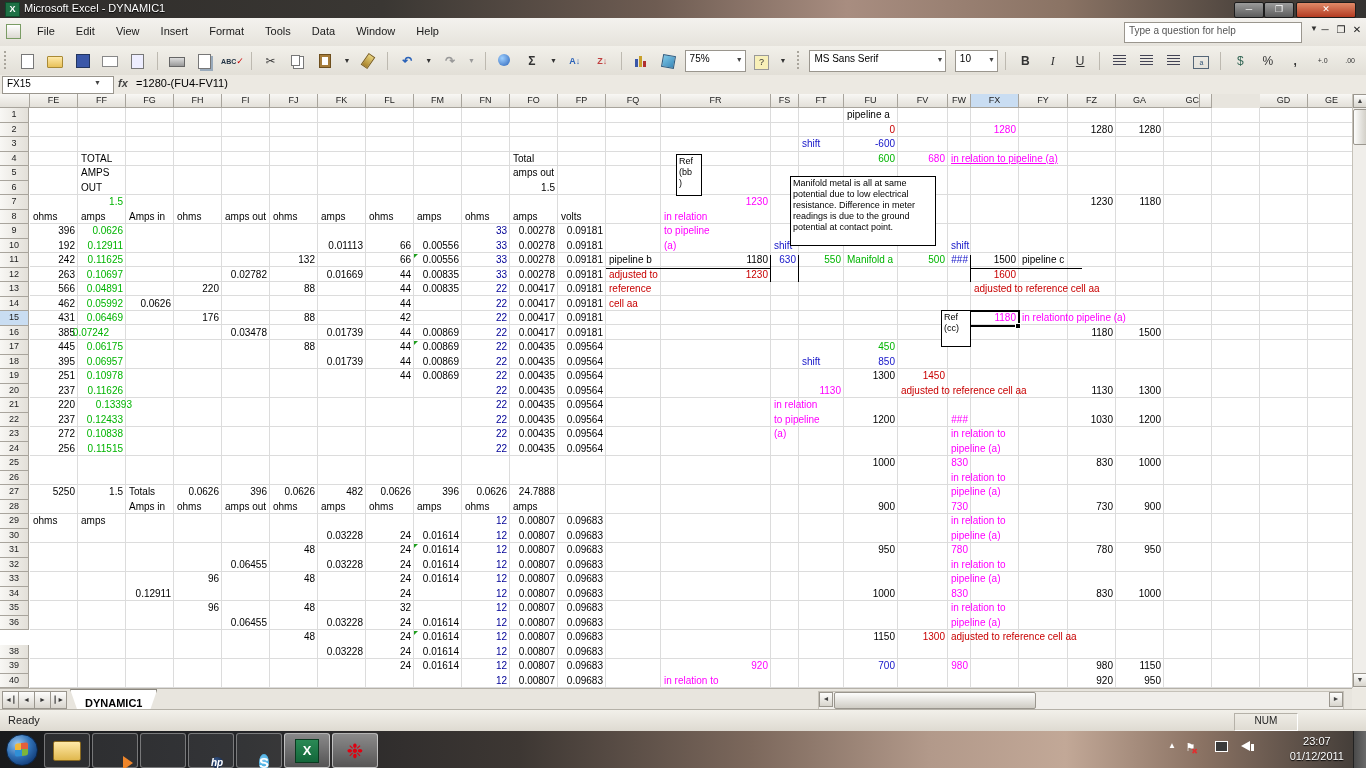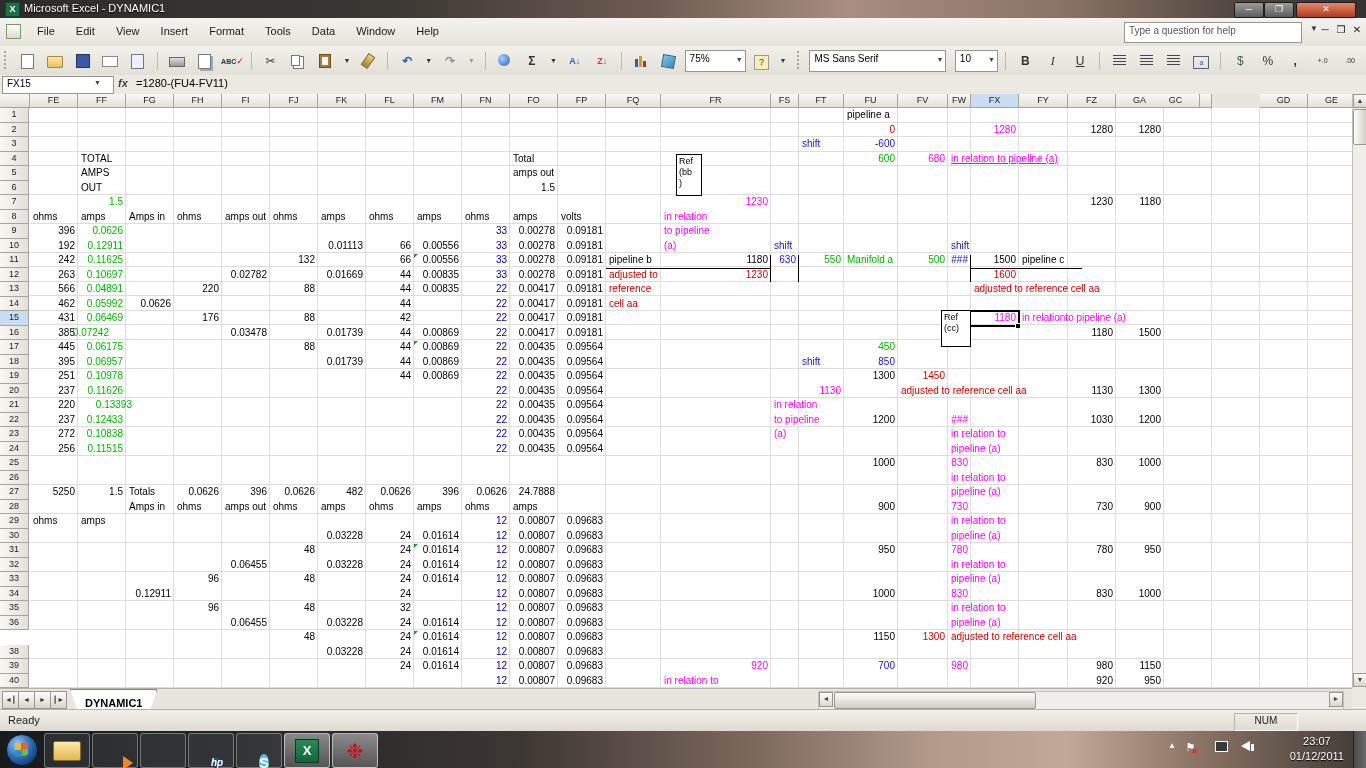--- a/index.html
+++ b/index.html
@@ -221,21 +221,21 @@
       <div class="chead" style="left: 771px; width: 27px;">FS</div>
       <div class="chead" style="left: 799px; width: 44px;">FT</div>
       <div class="chead" style="left: 844px; width: 53px;">FU</div>
       <div class="chead" style="left: 898px; width: 49px;">FV</div>
       <div class="chead" style="left: 948px; width: 22px;">FW</div>
       <div class="chead hl" style="left: 971px; width: 47px;">FX</div>
       <div class="chead" style="left: 1019px; width: 48px;">FY</div>
       <div class="chead" style="left: 1068px; width: 47px;">FZ</div>
       <div class="chead" style="left: 1116px; width: 47px;">GA</div>
       <div class="chead" style="left: 1164px; width: 47px;">GB</div>
-      <div class="chead" style="left: 1152px; width: 47px;">GC</div>
+      <div class="chead" style="left: 1152px; width: 47px; text-align: right;">GC</div>
       <div class="chead" style="left: 1260px; width: 47px;">GD</div>
       <div class="chead" style="left: 1308px; width: 47px;">GE</div>
     </div>
 
   <div id="grid">
     <div id="cellslayer">
         <div class="vline" style="left: 47px;"></div>
         <div class="vline" style="left: 95px;"></div>
         <div class="vline" style="left: 143px;"></div>
         <div class="vline" style="left: 191px;"></div>
@@ -579,20 +579,21 @@
         <div class="bseg" style="left: 740px; top: 147px; width: 1px; height: 27px;"></div>
         <div class="bseg" style="left: 768px; top: 147px; width: 1px; height: 27px;"></div>
         <div class="bseg" style="left: 940px; top: 147px; width: 1px; height: 27px;"></div>
         <div id="selcell" style="left: 939px; top: 202px; width: 47px; height: 12.5px;"></div>
         <div id="selhandle" style="left: 985px; top: 214.5px;"></div>
         <div class="sheettextbox" style="left: 646px; top: 46px; width: 20px; height: 38px;">
           <div>Ref</div>
           <div>(bb</div>
           <div>)</div>
         </div>
+        <div class="sheettextbox" style="left: 760px; top: 68px; width: 140px; height: 66px;">Manifold metal is all at same potential due to low electrical resistance.  Difference in meter readings is due to the ground potential at contact point.</div>
         <div class="sheettextbox" style="left: 911px; top: 202px; width: 24px; height: 33px;">
           <div>Ref</div>
           <div>(cc)</div>
         </div>
       </div>
     <div id="rowheaders">
         <div class="rhead" style="top: 0px;">1</div>
         <div class="rhead" style="top: 14.5px;">2</div>
         <div class="rhead" style="top: 29px;">3</div>
         <div class="rhead" style="top: 43.5px;">4</div>

